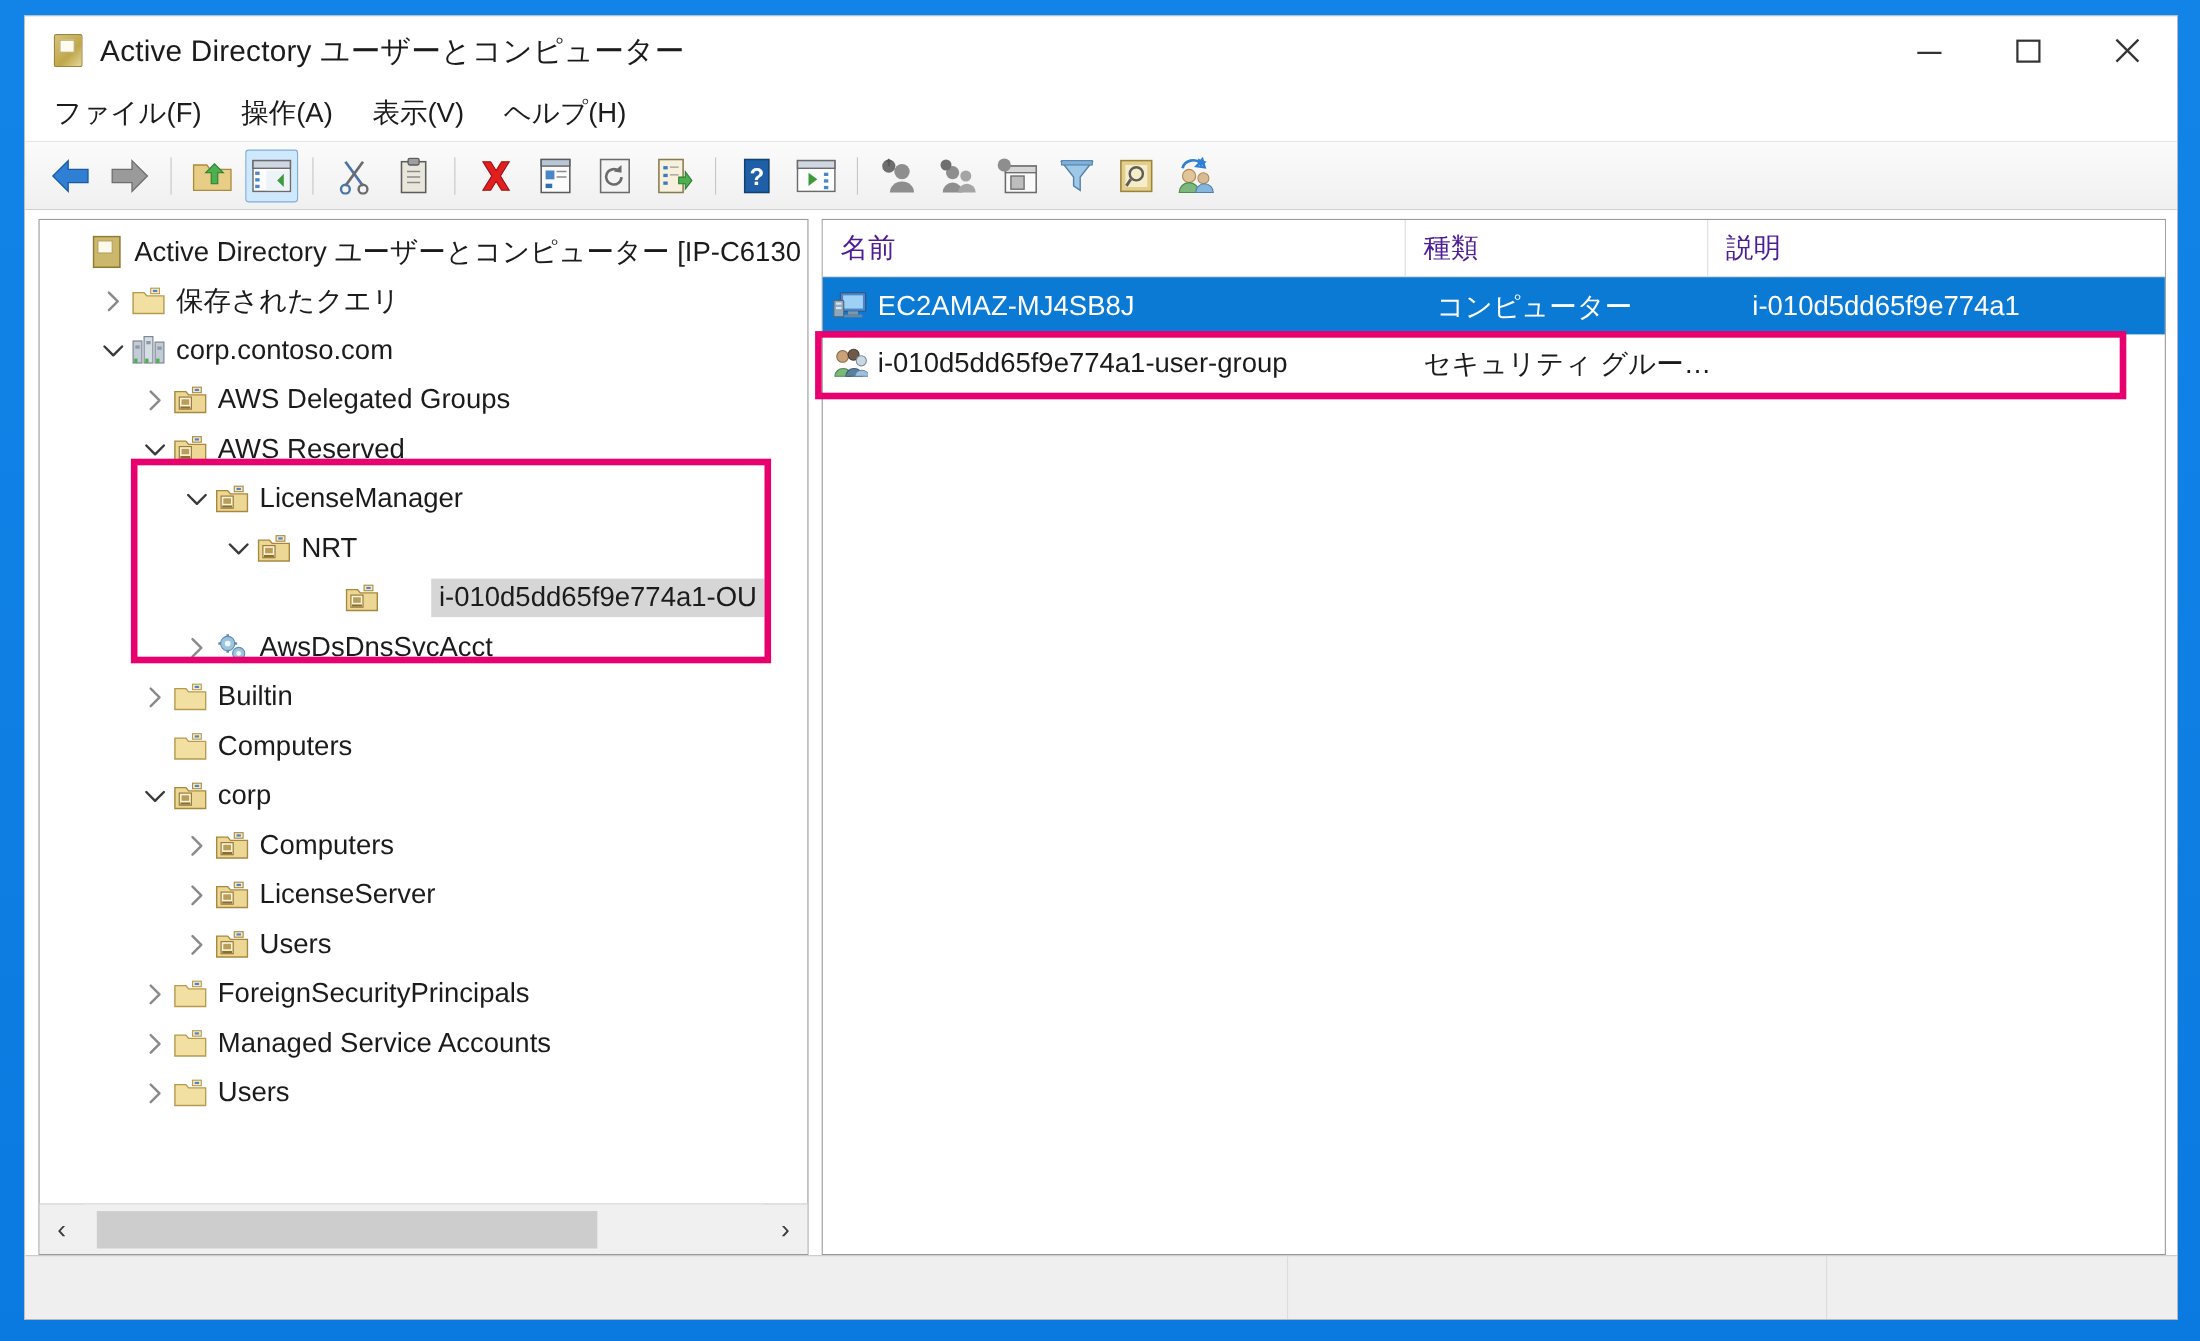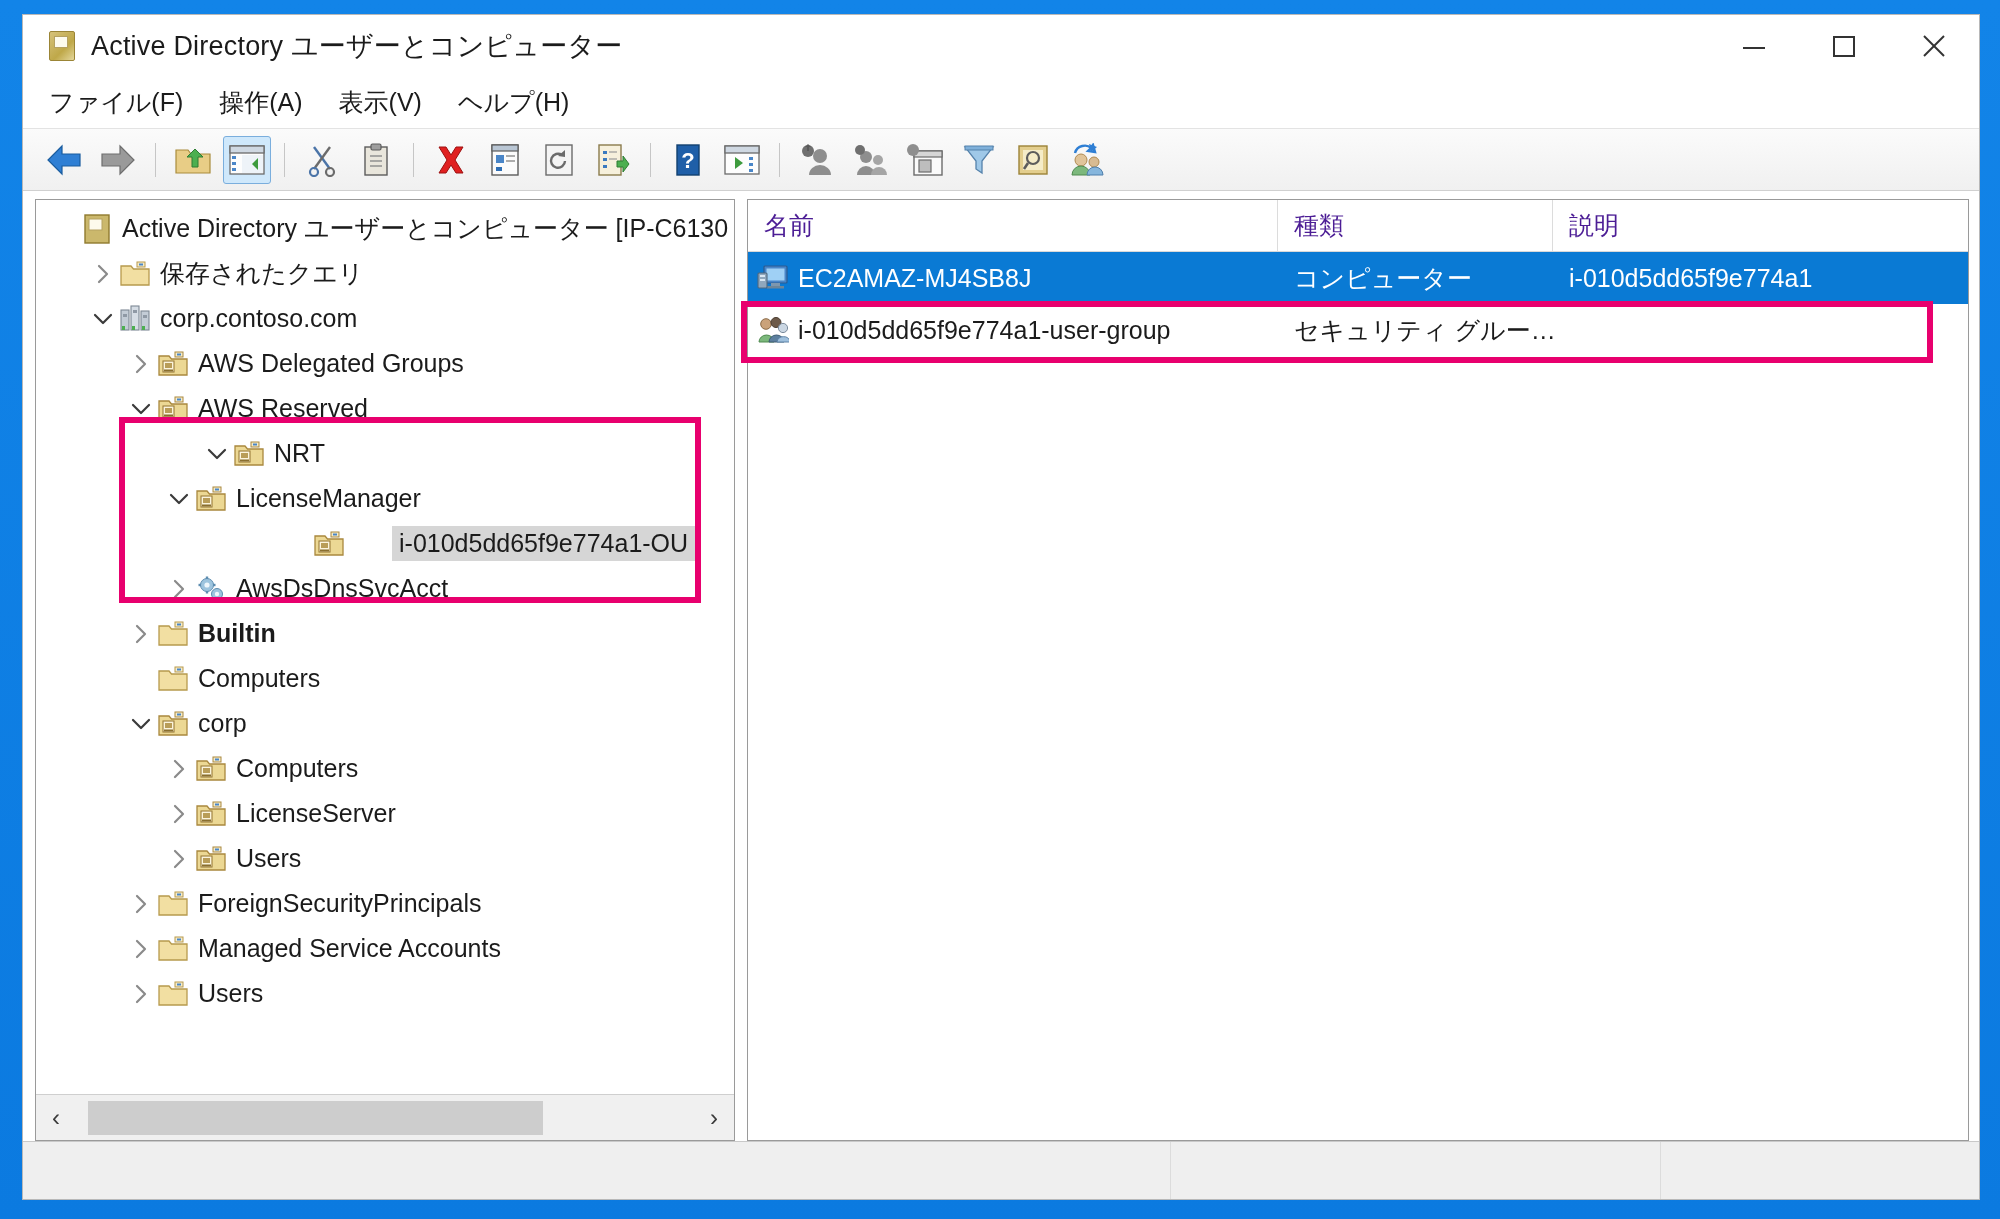--- a/index.html
+++ b/index.html
@@ -168,21 +168,21 @@
   #list-rows { flex:1 1 auto; position:relative; }
   .lrow { display:flex; align-items:center; height: 52px; }
   .lrow .cell {
     display:flex; align-items:center;
     font-size: 25px; color:#1b1b1b;
     padding-left: 16px; white-space:nowrap; overflow:hidden;
   }
   .lrow .cell.c-name { width: 530px; flex:0 0 auto; padding-left: 8px; }
   .lrow .cell.c-type { width: 275px; flex:0 0 auto; }
   .lrow .cell.c-desc { flex:1 1 auto; }
-  .lrow.selected { background:#0a7ad4; }
+  .lrow.selected { background:#0a7ad4;gap:12px; }
   .lrow.selected .cell { color:#ffffff; }
   .licon { width:34px; flex:0 0 auto; display:flex; align-items:center; justify-content:center; margin-right:8px; }
   
   #statusbar {
     height: 58px; flex:0 0 auto;
     background:#efefef;
     border-top:1px solid #c9c9c9;
     display:flex; align-items:stretch;
   }
   .sb-pane { border-right:1px solid #dcdcdc; }
@@ -465,55 +465,55 @@
       <path d="M1 5 h10 l2.5 3 h15.5 v16 H1 Z" fill="#ecd894" stroke="#a9883e" stroke-width="1.3"></path>
       <rect x="17" y="1" width="8" height="5" fill="#f6ecc9" stroke="#a9883e" stroke-width="1"></rect>
       <rect x="19" y="2.5" width="4" height="2" fill="#4a86c8"></rect>
       <rect x="5" y="10" width="11" height="11" fill="#fbf4dc" stroke="#9b7d3a" stroke-width="1.1"></rect>
       <rect x="7" y="12" width="7" height="5" fill="#b99d58"></rect>
       <rect x="6" y="18.5" width="9" height="2" fill="#8a6f2e"></rect>
     </svg>
               </span>
               <span class="tlabel">AWS Reserved</span>
             </div>
-            <div class="tnode" style="padding-left: 166px;">
+            <div class="tnode" style="padding-left: 128px;">
               <span class="twist">
                 <svg width="22" height="16" viewBox="0 0 22 16">
                   <path d="M3 4 L11 12 L19 4" fill="none" stroke="#3a3a3a" stroke-width="2.2" stroke-linecap="round" stroke-linejoin="round"></path>
                 </svg>
               </span>
               <span class="ticon">
                 <svg width="30" height="26" viewBox="0 0 30 26">
       <path d="M1 5 h10 l2.5 3 h15.5 v16 H1 Z" fill="#ecd894" stroke="#a9883e" stroke-width="1.3"></path>
       <rect x="17" y="1" width="8" height="5" fill="#f6ecc9" stroke="#a9883e" stroke-width="1"></rect>
       <rect x="19" y="2.5" width="4" height="2" fill="#4a86c8"></rect>
       <rect x="5" y="10" width="11" height="11" fill="#fbf4dc" stroke="#9b7d3a" stroke-width="1.1"></rect>
       <rect x="7" y="12" width="7" height="5" fill="#b99d58"></rect>
       <rect x="6" y="18.5" width="9" height="2" fill="#8a6f2e"></rect>
     </svg>
               </span>
-              <span class="tlabel">NRT</span>
-            </div>
-            <div class="tnode" style="padding-left: 128px;">
+              <span class="tlabel">LicenseManager</span>
+            </div>
+            <div class="tnode" style="padding-left: 166px;">
               <span class="twist">
                 <svg width="22" height="16" viewBox="0 0 22 16">
                   <path d="M3 4 L11 12 L19 4" fill="none" stroke="#3a3a3a" stroke-width="2.2" stroke-linecap="round" stroke-linejoin="round"></path>
                 </svg>
               </span>
               <span class="ticon">
                 <svg width="30" height="26" viewBox="0 0 30 26">
       <path d="M1 5 h10 l2.5 3 h15.5 v16 H1 Z" fill="#ecd894" stroke="#a9883e" stroke-width="1.3"></path>
       <rect x="17" y="1" width="8" height="5" fill="#f6ecc9" stroke="#a9883e" stroke-width="1"></rect>
       <rect x="19" y="2.5" width="4" height="2" fill="#4a86c8"></rect>
       <rect x="5" y="10" width="11" height="11" fill="#fbf4dc" stroke="#9b7d3a" stroke-width="1.1"></rect>
       <rect x="7" y="12" width="7" height="5" fill="#b99d58"></rect>
       <rect x="6" y="18.5" width="9" height="2" fill="#8a6f2e"></rect>
     </svg>
               </span>
-              <span class="tlabel">LicenseManager</span>
+              <span class="tlabel">NRT</span>
             </div>
             <div class="tnode selected" style="padding-left: 204px; gap: 42px;">
               <span class="twist"></span>
               <span class="ticon">
                 <svg width="30" height="26" viewBox="0 0 30 26">
       <path d="M1 5 h10 l2.5 3 h15.5 v16 H1 Z" fill="#ecd894" stroke="#a9883e" stroke-width="1.3"></path>
       <rect x="17" y="1" width="8" height="5" fill="#f6ecc9" stroke="#a9883e" stroke-width="1"></rect>
       <rect x="19" y="2.5" width="4" height="2" fill="#4a86c8"></rect>
       <rect x="5" y="10" width="11" height="11" fill="#fbf4dc" stroke="#9b7d3a" stroke-width="1.1"></rect>
       <rect x="7" y="12" width="7" height="5" fill="#b99d58"></rect>
@@ -539,21 +539,21 @@
       <g stroke="#5d8db0" stroke-width="2.4">
         <line x1="11" y1="1.5" x2="11" y2="4"></line>
                     <line x1="11" y1="16" x2="11" y2="18.5"></line>
         <line x1="2.5" y1="10" x2="5" y2="10"></line>
                     <line x1="17" y1="10" x2="19.5" y2="10"></line>
       </g>
     </svg>
               </span>
               <span class="tlabel">AwsDsDnsSvcAcct</span>
             </div>
-            <div class="tnode" style="padding-left: 90px; font-weight: bold;">
+            <div class="tnode" style="padding-left: 90px;">
               <span class="twist">
                 <svg width="16" height="22" viewBox="0 0 16 22">
                   <path d="M4 3 L12 11 L4 19" fill="none" stroke="#8a8a8a" stroke-width="2.2" stroke-linecap="round" stroke-linejoin="round"></path>
                 </svg>
               </span>
               <span class="ticon">
                 <svg width="30" height="26" viewBox="0 0 30 26">
       <path d="M1 5 h10 l2.5 3 h15.5 v16 H1 Z" fill="#f2dfa2" stroke="#b79a4e" stroke-width="1.3"></path>
       <rect x="17" y="1" width="8" height="5" fill="#f6ecc9" stroke="#b79a4e" stroke-width="1"></rect>
       <rect x="19" y="2.5" width="4" height="2" fill="#4a86c8"></rect>

